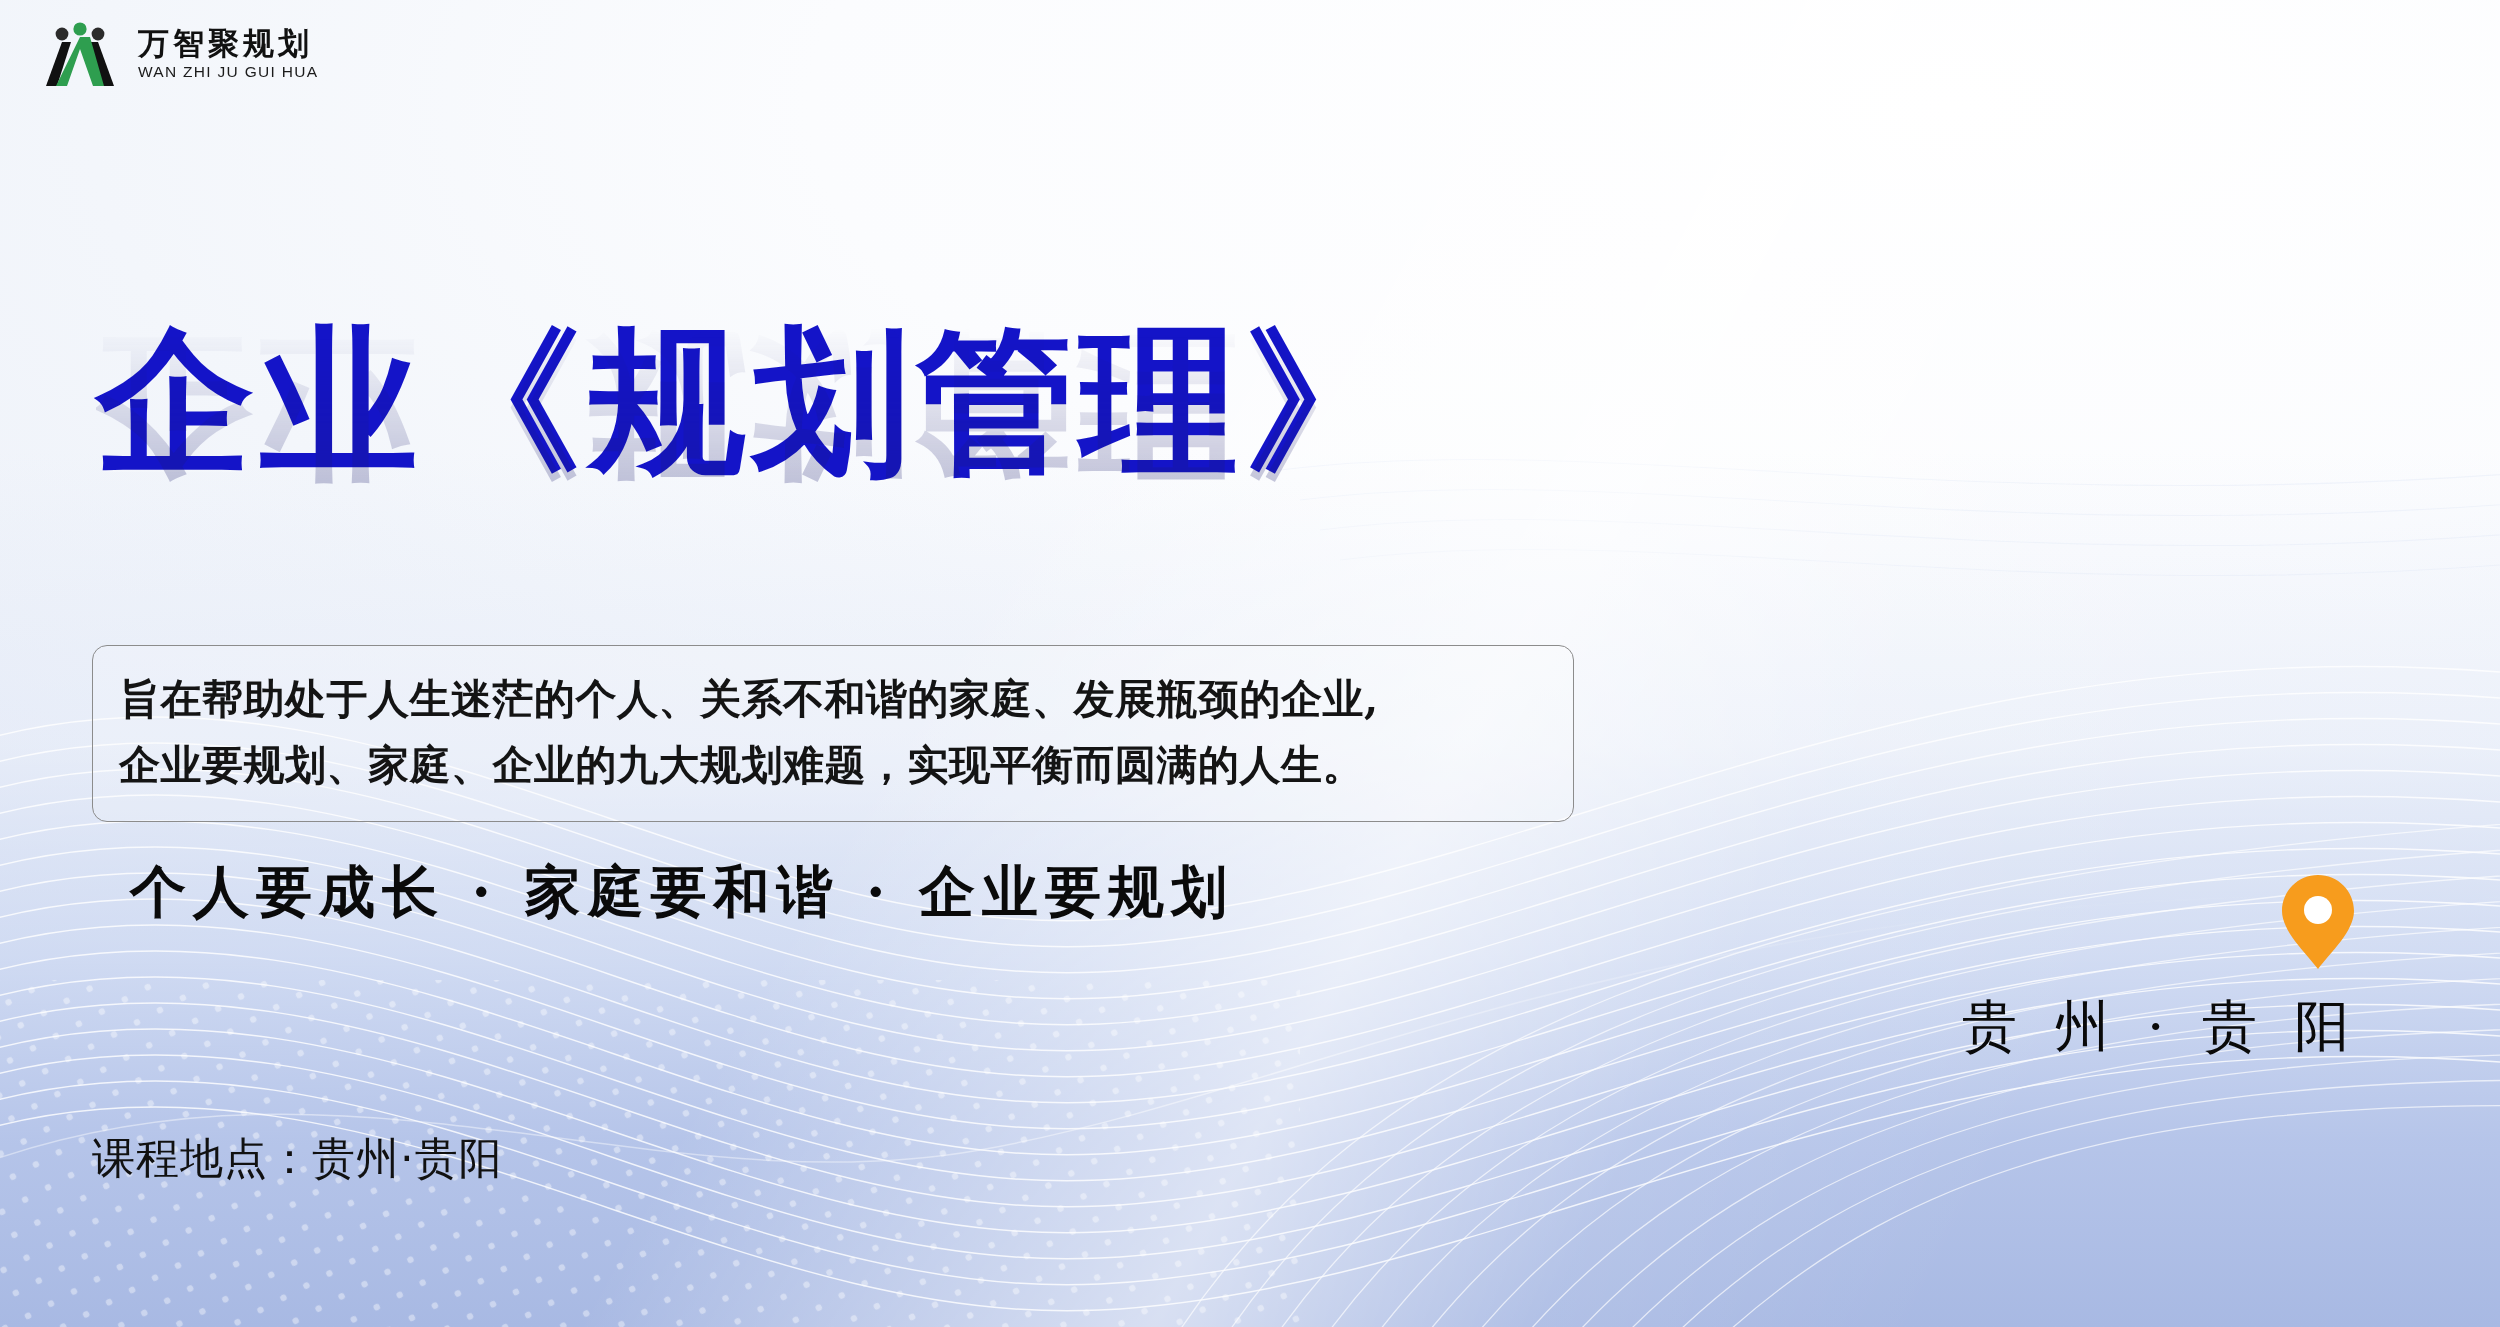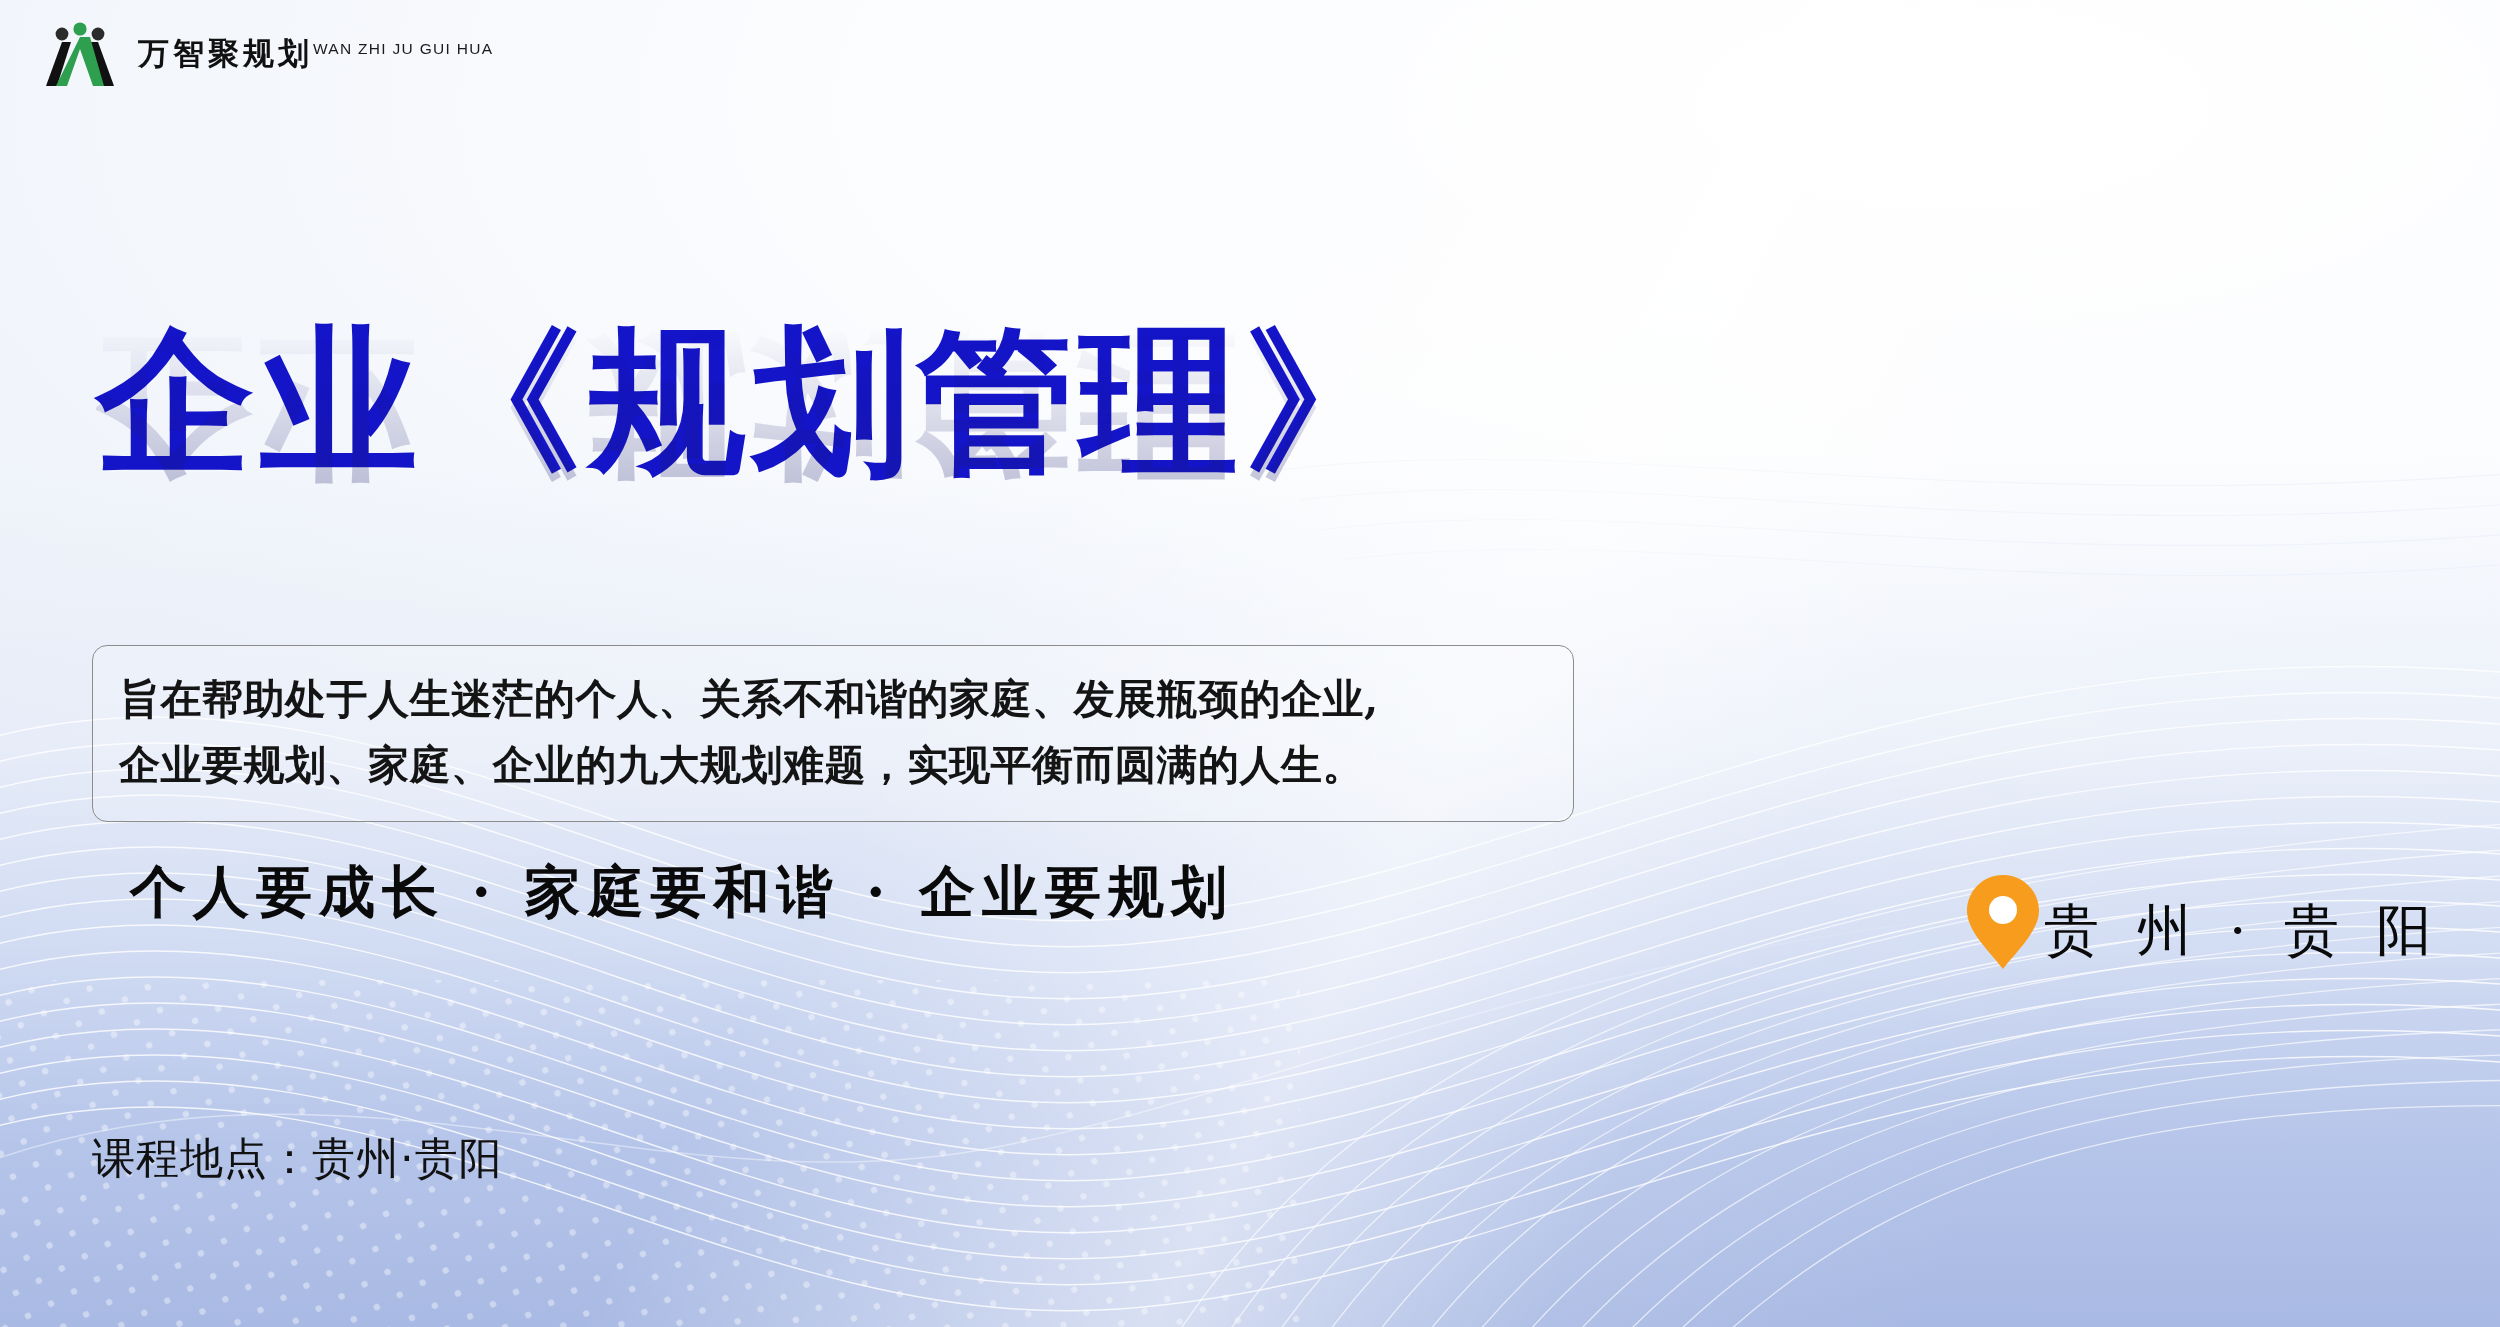--- a/index.html
+++ b/index.html
@@ -43,21 +43,21 @@
   .bg-waves  { opacity:.95; }
   .bg-dots   { opacity:.85; }
   .bg-sky    { }
 
   
   .logo-block {
     position:absolute; left:38px; top:18px;
     display:flex; align-items:center; gap:16px;
   }
   .logo-mark { width:84px; height:72px; display:block; }
-  .logo-text { display:flex; flex-direction:row; justify-content:center; }
+  .logo-text { display:flex; flex-direction:column; justify-content:center; }
   .logo-cn {
     font-family:"DejaVu Serif","Liberation Serif",serif;
     font-size:31px; font-weight:700; color:#111; letter-spacing:4px;
     line-height:1.08;
   }
   .logo-en {
     font-size:15.5px; font-weight:400; color:#1b1b1b;
     letter-spacing:1.3px; margin-top:3px;
   }
 
@@ -107,21 +107,21 @@
   .course-row {
     font-family:"DejaVu Sans","Liberation Sans",sans-serif;
     font-size:43px; font-weight:400; color:#111;
     letter-spacing:1px; white-space:nowrap; margin-bottom:44px;
   }
   .course-row:last-child { margin-bottom:0;margin-top:18px; }
 
   
   .location-badge {
     position:absolute; left:1962px; top:872px;
-    display:flex; flex-direction:row; align-items:center;
+    display:flex; flex-direction:column; align-items:flex-end;
   }
   .pin-icon { width:82px; height:100px; display:block; }
   .location-text {
     margin-top:18px;
     font-family:"DejaVu Serif","Liberation Serif",serif;
     font-size:55px; font-weight:400; color:#0a0a0a;
     letter-spacing:10px; white-space:nowrap;
   }
 </style>
 </head>

